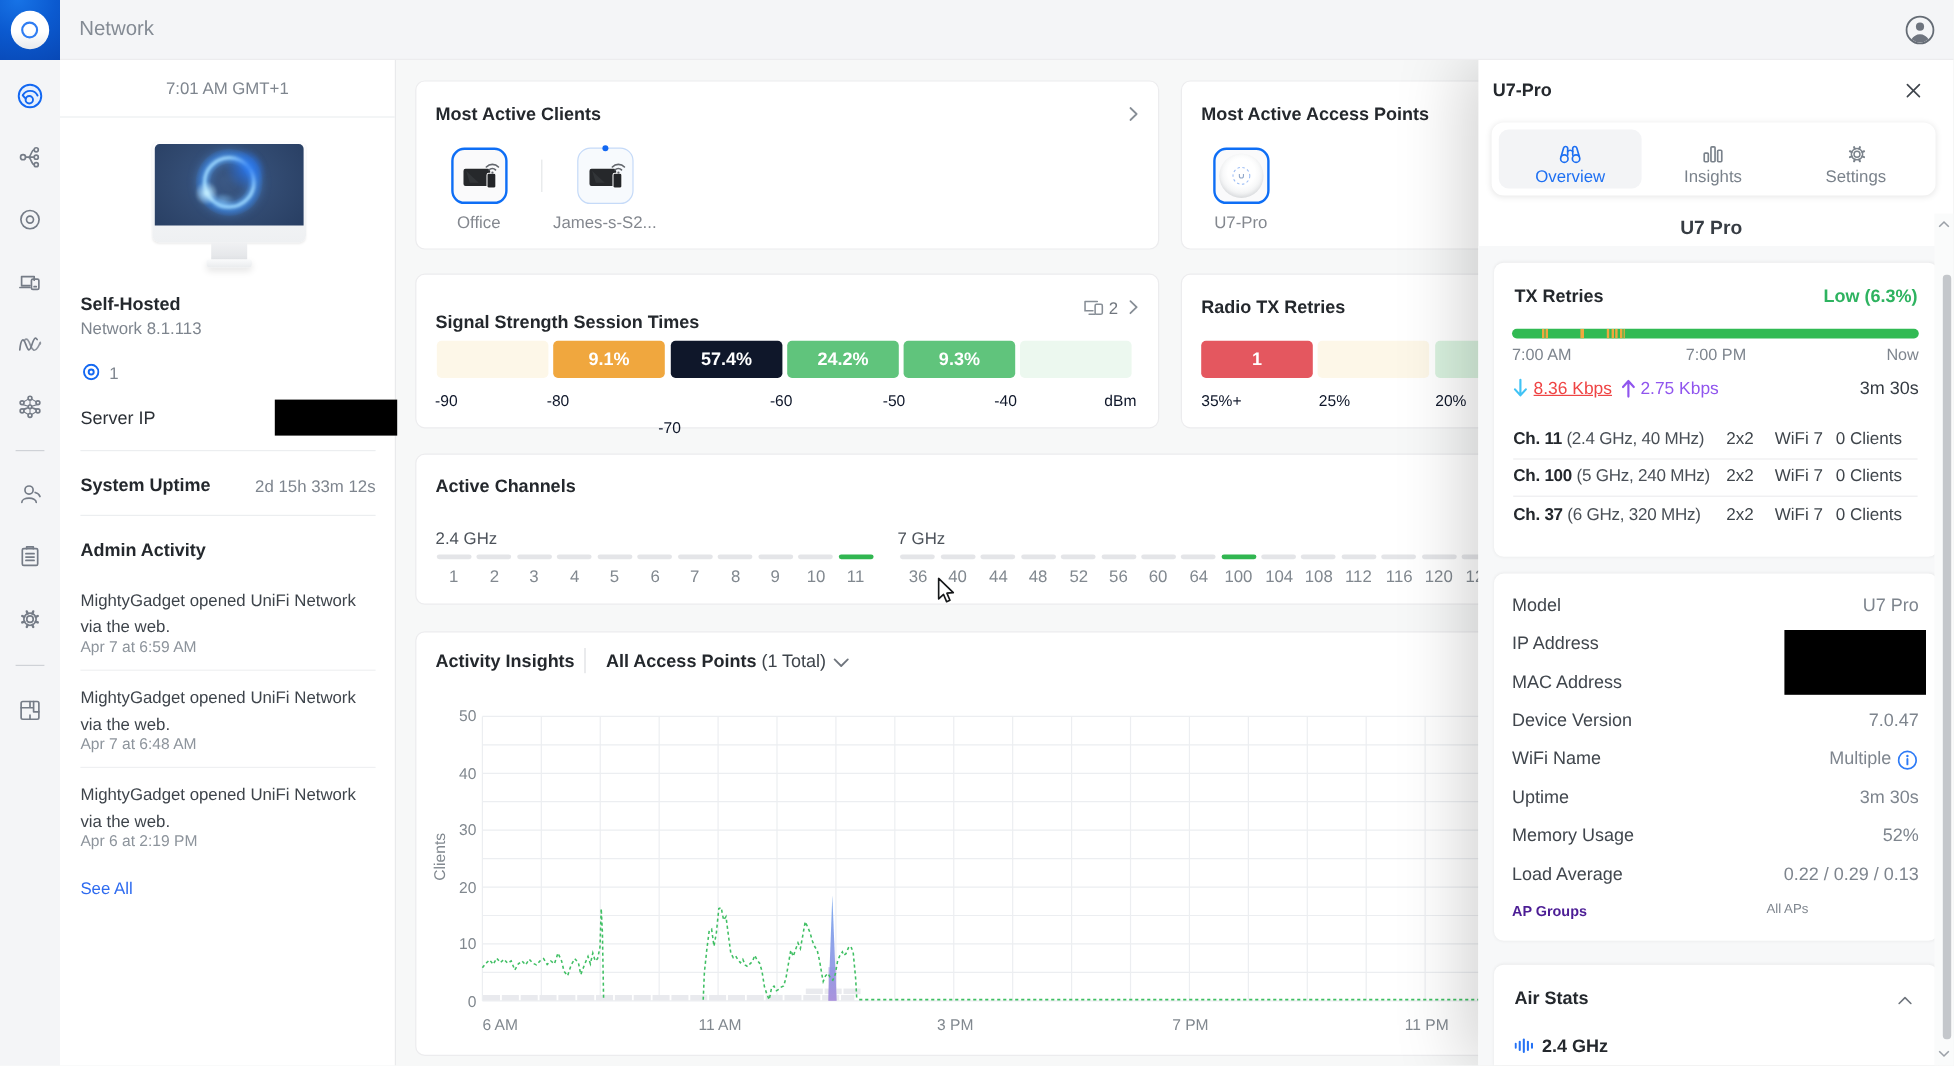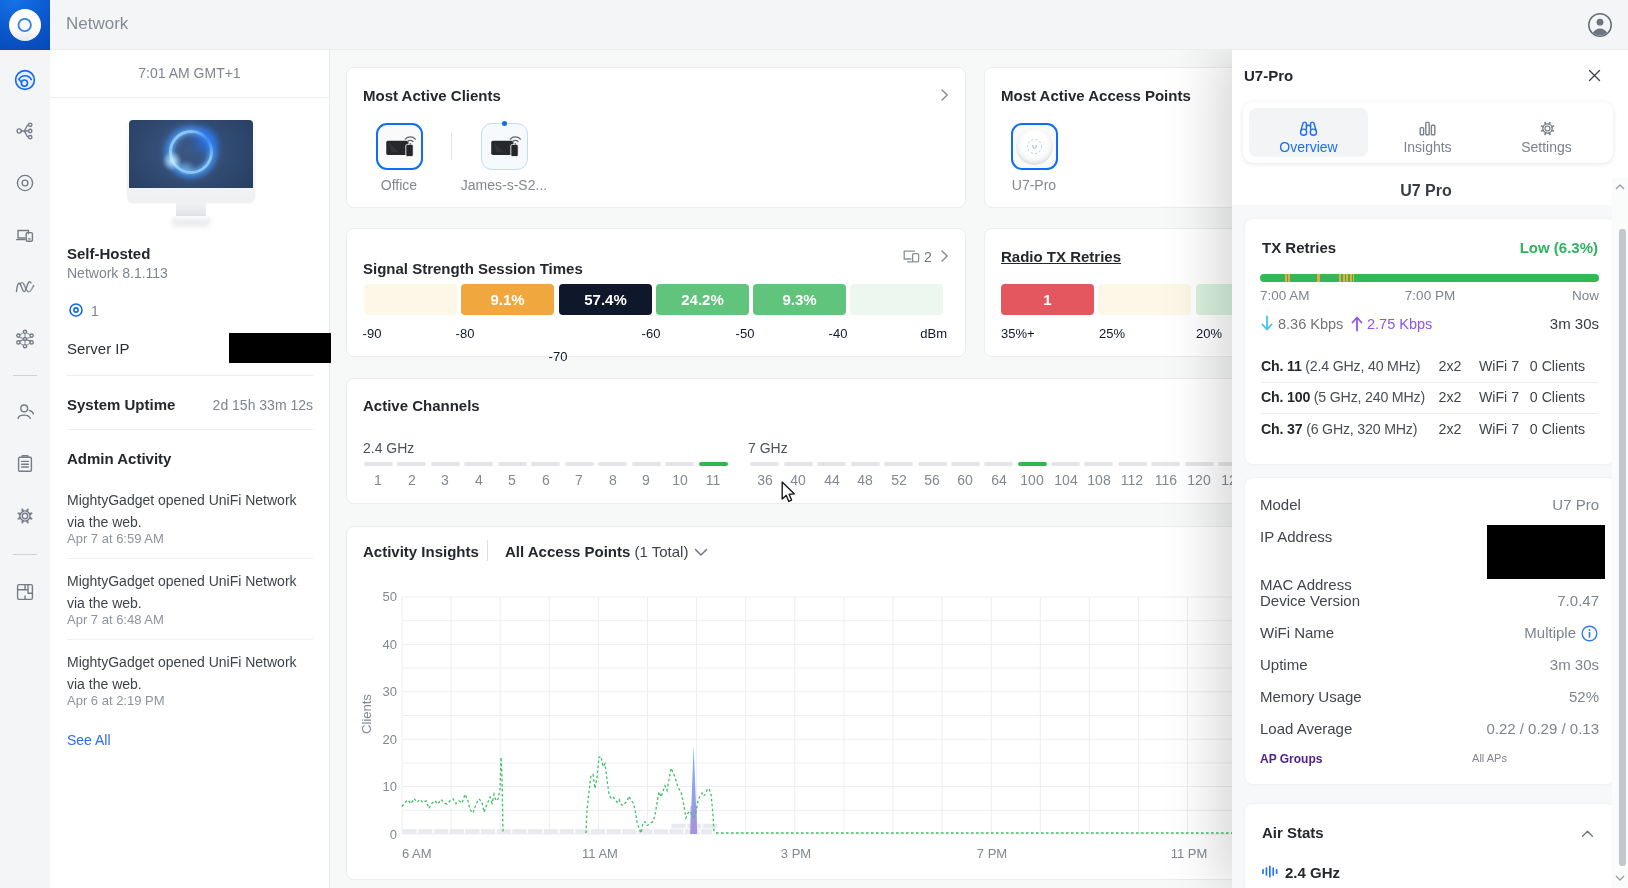--- a/index.html
+++ b/index.html
@@ -189,21 +189,21 @@
 <div class="seg" style="left:753px;top:284px;width:93px;background:#60c47c;">9.3%</div>
 <div class="seg" style="left:850px;top:284px;width:93px;background:#ecf8ef;"></div>
 <div class="axlab" style="left:360px;top:326px;width:24px;text-align:center;">-90</div>
 <div class="axlab" style="left:453px;top:326px;width:24px;text-align:center;">-80</div>
 <div class="axlab" style="left:546px;top:326px;width:24px;text-align:center;margin-top:23px;">-70</div>
 <div class="axlab" style="left:639px;top:326px;width:24px;text-align:center;">-60</div>
 <div class="axlab" style="left:733px;top:326px;width:24px;text-align:center;">-50</div>
 <div class="axlab" style="left:826px;top:326px;width:24px;text-align:center;">-40</div>
 <div class="axlab" style="left:915px;top:326px;width:32px;text-align:right;">dBm</div>
 <div class="card" style="left:984px;top:228px;width:620px;height:129px;"></div>
-<div class="abs ct" style="left:1001px;top:248px;text-decoration:underline;">Radio TX Retries</div>
+<div class="abs ct" style="left:1001px;top:248px;">Radio TX Retries</div>
 <div class="seg" style="left:1001px;top:284px;width:93px;background:#e4575f;">1</div>
 <div class="seg" style="left:1098px;top:284px;width:93px;background:#fdf7e8;"></div>
 <div class="seg" style="left:1196px;top:284px;width:93px;background:#d9f2df;"></div>
 <div class="seg" style="left:1293px;top:284px;width:93px;background:#ecf8ef;"></div>
 <div class="seg" style="left:1390px;top:284px;width:93px;background:#ecf8ef;"></div>
 <div class="seg" style="left:1487px;top:284px;width:93px;background:#ecf8ef;"></div>
 <div class="axlab" style="left:1001px;top:326px;">35%+</div>
 <div class="axlab" style="left:1099px;top:326px;">25%</div>
 <div class="axlab" style="left:1196px;top:326px;">20%</div>
 <div class="card" style="left:346px;top:378px;width:1258px;height:126px;"></div>
@@ -372,21 +372,21 @@
 <div class="abs" style="left:86px;top:0;width:2px;height:8px;background:#f0a73e;"></div>
 <div class="abs" style="left:90px;top:0;width:2px;height:8px;background:#f0a73e;"></div>
 <div class="abs" style="left:93px;top:0;width:1px;height:8px;background:#f0a73e;"></div>
 </div>
 <div class="abs" style="left:1260px;top:288px;font-size:13.5px;color:#7e858e;">7:00 AM</div>
 <div class="abs" style="left:1380px;top:288px;width:100px;text-align:center;font-size:13.5px;color:#7e858e;">7:00 PM</div>
 <div class="abs" style="left:1499px;top:288px;width:100px;text-align:right;font-size:13.5px;color:#7e858e;">Now</div>
 <svg class="abs" style="left:1261px;top:315px;" width="12" height="17" viewBox="0 0 12 17">
     <path d="M6 1.5 V14 M1.5 9.5 L6 14.5 L10.5 9.5" stroke="#41c3f5" stroke-width="1.8" fill="none" stroke-linecap="round" stroke-linejoin="round"></path>
   </svg>
-<div class="abs" style="left:1278px;top:316px;font-size:14.5px;color:#737373;">8.36 Kbps</div>
+<div class="abs" style="left:1278px;top:316px;font-size:14.5px;color:#ef4444;text-decoration:underline;">8.36 Kbps</div>
 <svg class="abs" style="left:1351px;top:315px;" width="12" height="17" viewBox="0 0 12 17">
     <path d="M6 15.5 V3 M1.5 7.5 L6 2.5 L10.5 7.5" stroke="#9055ee" stroke-width="1.8" fill="none" stroke-linecap="round" stroke-linejoin="round"></path>
   </svg>
 <div class="abs" style="left:1367px;top:316px;font-size:14.5px;color:#9055ee;">2.75 Kbps</div>
 <div class="abs" style="left:1499px;top:315px;width:100px;text-align:right;font-size:15px;color:#363c43;">3m 30s</div>
 <div class="abs" style="left:1261px;top:358px;font-size:14.2px;letter-spacing:-0.2px;color:#494f56;white-space:nowrap;"><b style="color:#24282d;">Ch. 11</b> (2.4 GHz, 40 MHz)</div>
 <div class="abs" style="left:1431px;top:358px;width:38px;text-align:center;font-size:14.2px;color:#3f454b;">2x2</div>
 <div class="abs" style="left:1476px;top:358px;width:46px;text-align:center;font-size:14.2px;color:#3f454b;">WiFi 7</div>
 <div class="abs" style="left:1520px;top:358px;width:65px;text-align:right;font-size:14.2px;color:#3f454b;">0 Clients</div>
 <div class="abs" style="left:1261px;top:382px;width:337px;height:1px;background:#ededef;"></div>
@@ -396,21 +396,21 @@
 <div class="abs" style="left:1520px;top:389px;width:65px;text-align:right;font-size:14.2px;color:#3f454b;">0 Clients</div>
 <div class="abs" style="left:1261px;top:413px;width:337px;height:1px;background:#ededef;"></div>
 <div class="abs" style="left:1261px;top:421px;font-size:14.2px;letter-spacing:-0.2px;color:#494f56;white-space:nowrap;"><b style="color:#24282d;">Ch. 37</b> (6 GHz, 320 MHz)</div>
 <div class="abs" style="left:1431px;top:421px;width:38px;text-align:center;font-size:14.2px;color:#3f454b;">2x2</div>
 <div class="abs" style="left:1476px;top:421px;width:46px;text-align:center;font-size:14.2px;color:#3f454b;">WiFi 7</div>
 <div class="abs" style="left:1520px;top:421px;width:65px;text-align:right;font-size:14.2px;color:#3f454b;">0 Clients</div>
 <div class="card" style="left:1245px;top:478px;width:370px;height:306px;border:none;box-shadow:0 0 3px rgba(0,0,0,0.07);"></div>
 <div class="abs" style="left:1260px;top:496px;font-size:15px;color:#40464d;">Model</div>
 <div class="abs" style="left:1380px;top:496px;width:219px;text-align:right;font-size:15px;color:#7e858e;">U7 Pro</div>
 <div class="abs" style="left:1260px;top:528px;font-size:15px;color:#40464d;">IP Address</div>
-<div class="abs" style="left:1260px;top:560px;font-size:15px;color:#40464d;margin-top:16px;">MAC Address</div>
+<div class="abs" style="left:1260px;top:560px;font-size:15px;color:#40464d;">MAC Address</div>
 <div class="abs" style="left:1260px;top:592px;font-size:15px;color:#40464d;">Device Version</div>
 <div class="abs" style="left:1380px;top:592px;width:219px;text-align:right;font-size:15px;color:#7e858e;">7.0.47</div>
 <div class="abs" style="left:1260px;top:624px;font-size:15px;color:#40464d;">WiFi Name</div>
 <div class="abs" style="left:1380px;top:624px;width:196px;text-align:right;font-size:15px;color:#7e858e;">Multiple</div>
 <svg class="abs" style="left:1581px;top:625px;" width="17" height="17" viewBox="0 0 17 17">
     <circle cx="8.5" cy="8.5" r="7.3" fill="none" stroke="#2e7bf6" stroke-width="1.4"></circle>
     <path d="M8.5 7.5 V12" stroke="#2e7bf6" stroke-width="1.6" stroke-linecap="round"></path>
     <circle cx="8.5" cy="5" r="1" fill="#2e7bf6"></circle>
   </svg>
 <div class="abs" style="left:1260px;top:656px;font-size:15px;color:#40464d;">Uptime</div>

